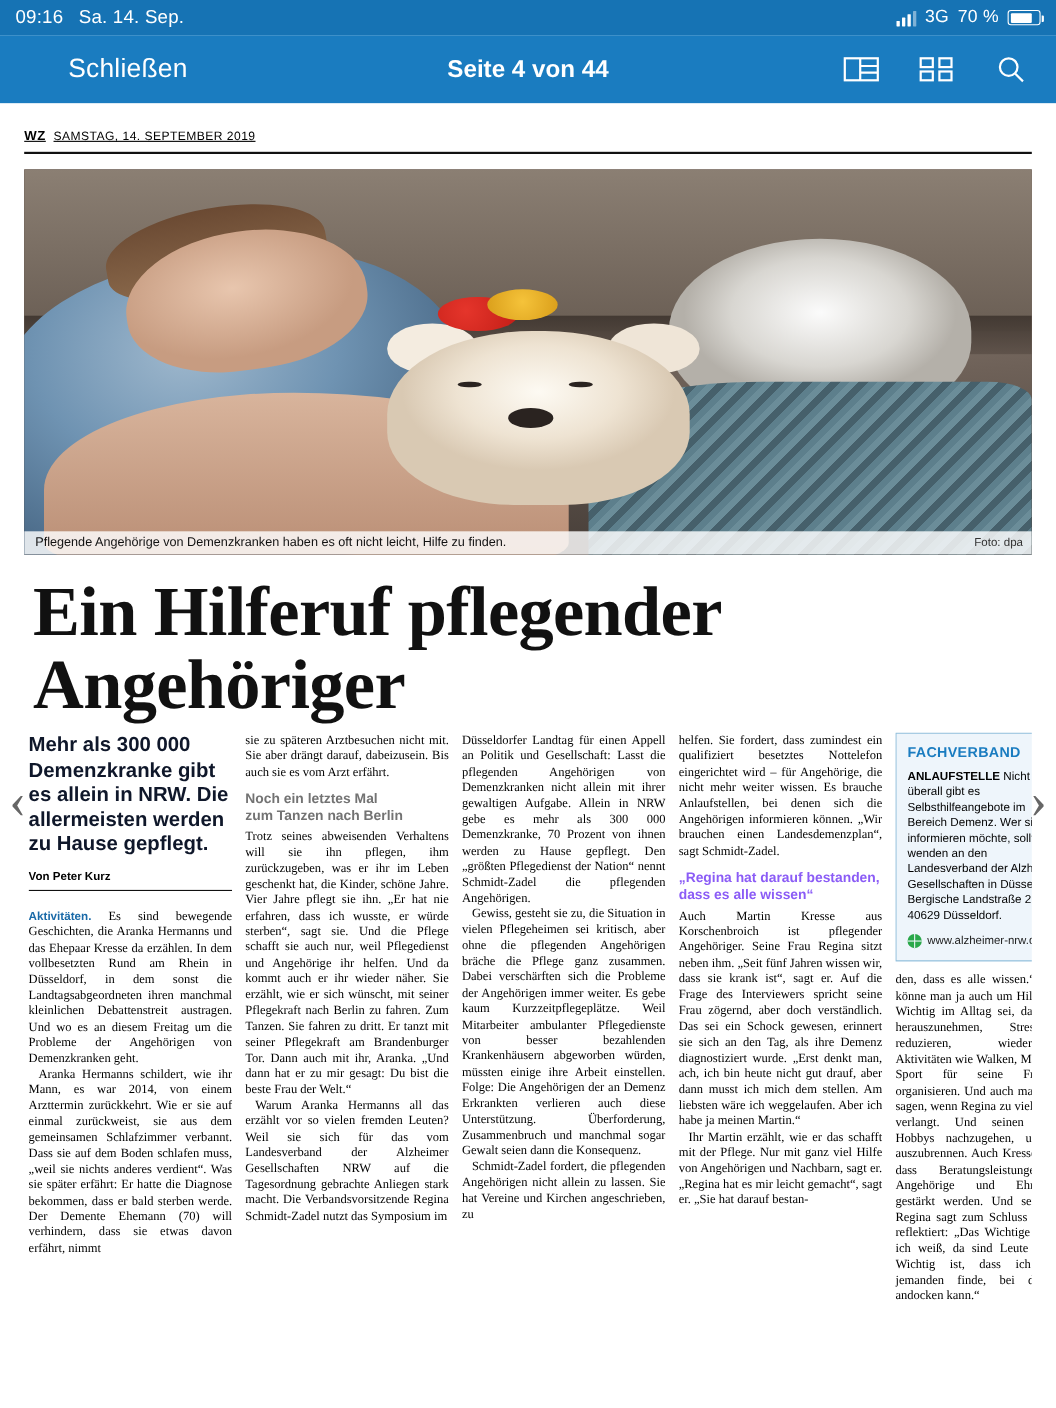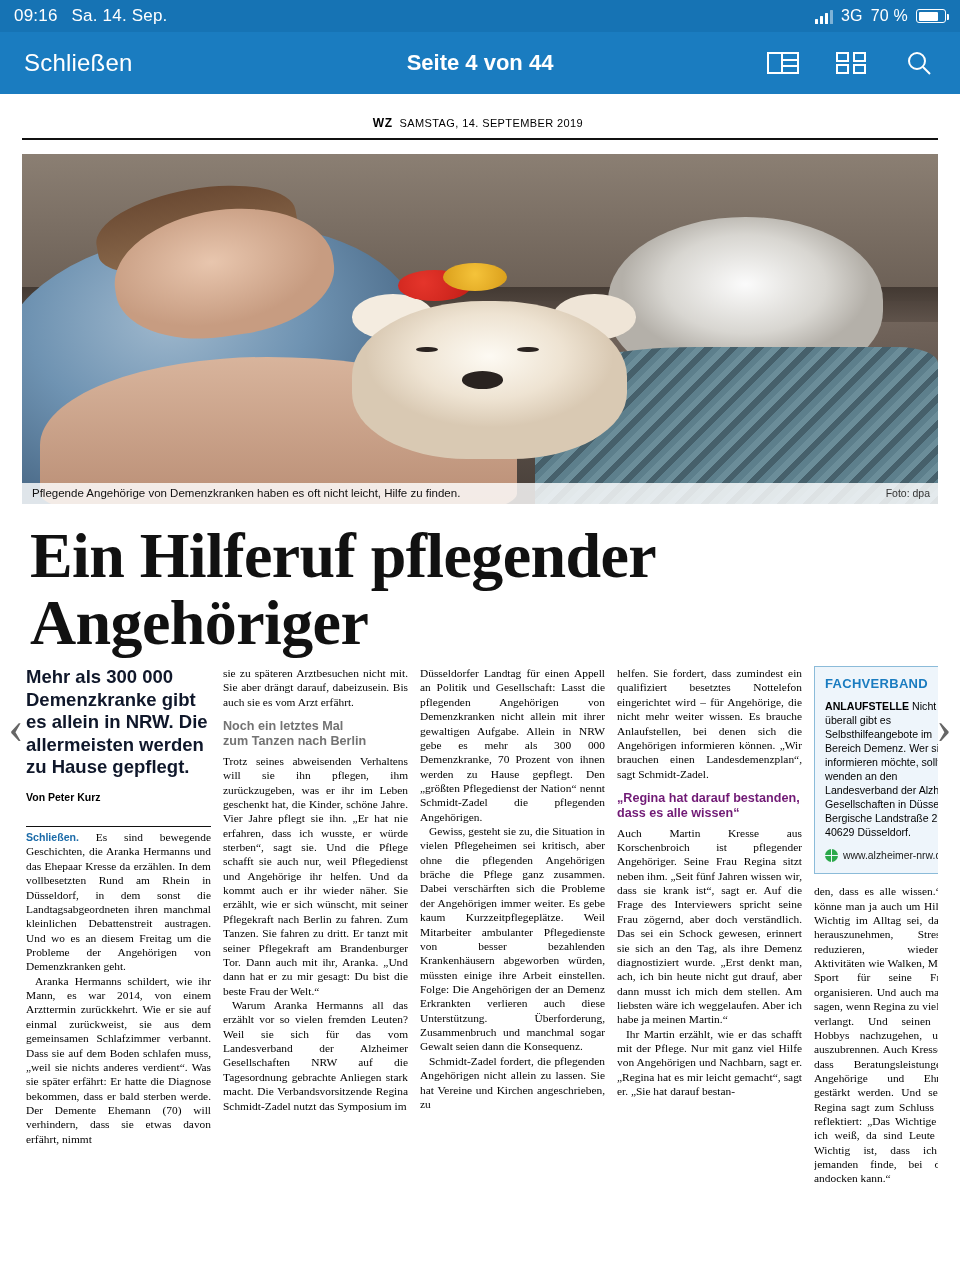--- a/index.html
+++ b/index.html
@@ -38,42 +38,43 @@
   
   .toolbar {
     height: 62px;
     background: #1a7cc0;
     color: #fff;
     display: flex;
     align-items: center;
     padding: 0 24px;
     position: relative;
   }
-  .toolbar .close { font-size: 24px; font-weight: 400; letter-spacing: .2px; }
+  .toolbar .close { font-size: 24px; font-weight: 400; letter-spacing: .2px; margin-left: 38px; }
   .toolbar .page-title {
     position: absolute; left: 0; right: 0; text-align: center;
     font-size: 22px; font-weight: 700; pointer-events: none;
   }
   .toolbar .actions { margin-left: auto; display: flex; align-items: center; gap: 34px; z-index: 2;}
   .ic { width: 34px; height: 30px; display: block; }
 
   
   .page {
     position: relative;
     height: calc(1280px - 32px - 62px);
     background: #fff;
     padding: 0 22px;
     overflow: hidden;
   }
   .masthead {
-    display: flex; justify-content: center; align-items: baseline;
+    display: flex; justify-content: flex-start; align-items: baseline;
     padding: 22px 4px 8px 0;
     border-bottom: 2px solid #111;
     font-size: 11px;
     letter-spacing: .4px;
+    text-decoration: underline;
   }
   .masthead .wz { font-weight: 700; font-size: 12px; margin-right: 7px; letter-spacing: .5px;}
   .masthead .issue { font-weight: 400; }
 
   .photo {
     margin-top: 14px;
     height: 350px;
     position: relative;
     overflow: hidden;
     background: linear-gradient(180deg,#6b5d55 0%, #4e443f 100%);
@@ -171,38 +172,38 @@
     font-size: 18.5px;
     line-height: 1.22;
     text-align: left;
     color: #0f172a;
     margin-bottom: 12px;
   }
   .byline {
     font-family: "Liberation Sans", sans-serif;
     font-weight: 700;
     font-size: 10.5px;
-    padding-bottom: 22px;
+    padding-bottom: 5px;
     border-bottom: 1px solid #111;
-    margin-bottom: 3px;
+    margin-bottom: 16px;
     text-align: left;
   }
   .col p { margin-bottom: 0; text-indent: 9px; hyphens: auto; }
   .col p.first { text-indent: 0; }
   .dateline { font-family:"Liberation Sans", sans-serif; font-weight: 700; font-size: 10.6px; color:#1a6aa8; }
   .subhead {
     font-family: "Liberation Sans", sans-serif;
     font-weight: 700;
     font-size: 12.6px;
     line-height: 1.18;
     text-align: left;
     margin: 2px 0 5px 0;
     color: #737373;
   }
-  .subhead.quote { color: #701a75; }
+  .subhead.quote { color: #8b5cf6; }
 
   
   .infobox {
     border: 1px solid #8bbbd9;
     background: #eef5fb;
     padding: 9px 10px 11px 10px;
     margin-bottom: 10px;
   }
   .infobox .ib-title {
     font-family: "Liberation Sans", sans-serif;
@@ -320,21 +321,21 @@
   <h1 class="headline">Ein Hilferuf pflegender Angehöriger</h1>
 
   <div class="nav-arrow left">‹</div>
   <div class="nav-arrow right">›</div>
 
   <div class="cols">
 
     <div class="col">
       <div class="lead">Mehr als 300 000 Demenzkranke gibt es allein in NRW. Die allermeisten werden zu Hause gepflegt.</div>
       <div class="byline">Von Peter Kurz</div>
-      <p class="first"><span class="dateline">Schließen.</span>
+      <p class="first"><span class="dateline">Aktivitäten.</span>
         <span>Es sind bewegende Geschichten, die Aranka Hermanns und das Ehepaar Kresse da erzählen. In dem vollbesetzten Rund am Rhein in Düsseldorf, in dem sonst die Landtagsabgeordneten ihren manchmal kleinlichen Debattenstreit austragen. Und wo es an diesem Freitag um die Probleme der Angehörigen von Demenzkranken geht.</span></p>
       <p>Aranka Hermanns schildert, wie ihr Mann, es war 2014, von einem Arzttermin zurückkehrt. Wie er sie auf einmal zurückweist, sie aus dem gemeinsamen Schlafzimmer verbannt. Dass sie auf dem Boden schlafen muss, „weil sie nichts anderes verdient“. Was sie später erfährt: Er hatte die Diagnose bekommen, dass er bald sterben werde. Der Demente Ehemann (70) will verhindern, dass sie etwas davon erfährt, nimmt</p>
     </div>
 
     <div class="col">
       <p class="first">sie zu späteren Arztbesuchen nicht mit. Sie aber drängt darauf, dabeizusein. Bis auch sie es vom Arzt erfährt.</p>
       <div class="subhead" style="white-space:pre-line; margin-top:10px;">Noch ein letztes Mal
 zum Tanzen nach Berlin</div>
       <p class="first">Trotz seines abweisenden Verhaltens will sie ihn pflegen, ihm zurückzugeben, was er ihr im Leben geschenkt hat, die Kinder, schöne Jahre. Vier Jahre pflegt sie ihn. „Er hat nie erfahren, dass ich wusste, er würde sterben“, sagt sie. Und die Pflege schafft sie auch nur, weil Pflegedienst und Angehörige ihr helfen. Und da kommt auch er ihr wieder näher. Sie erzählt, wie er sich wünscht, mit seiner Pflegekraft nach Berlin zu fahren. Zum Tanzen. Sie fahren zu dritt. Er tanzt mit seiner Pflegekraft am Brandenburger Tor. Dann auch mit ihr, Aranka. „Und dann hat er zu mir gesagt: Du bist die beste Frau der Welt.“</p>
       <p>Warum Aranka Hermanns all das erzählt vor so vielen fremden Leuten? Weil sie sich für das vom Landesverband der Alzheimer Gesellschaften NRW auf die Tagesordnung gebrachte Anliegen stark macht. Die Verbandsvorsitzende Regina Schmidt-Zadel nutzt das Symposium im</p>

